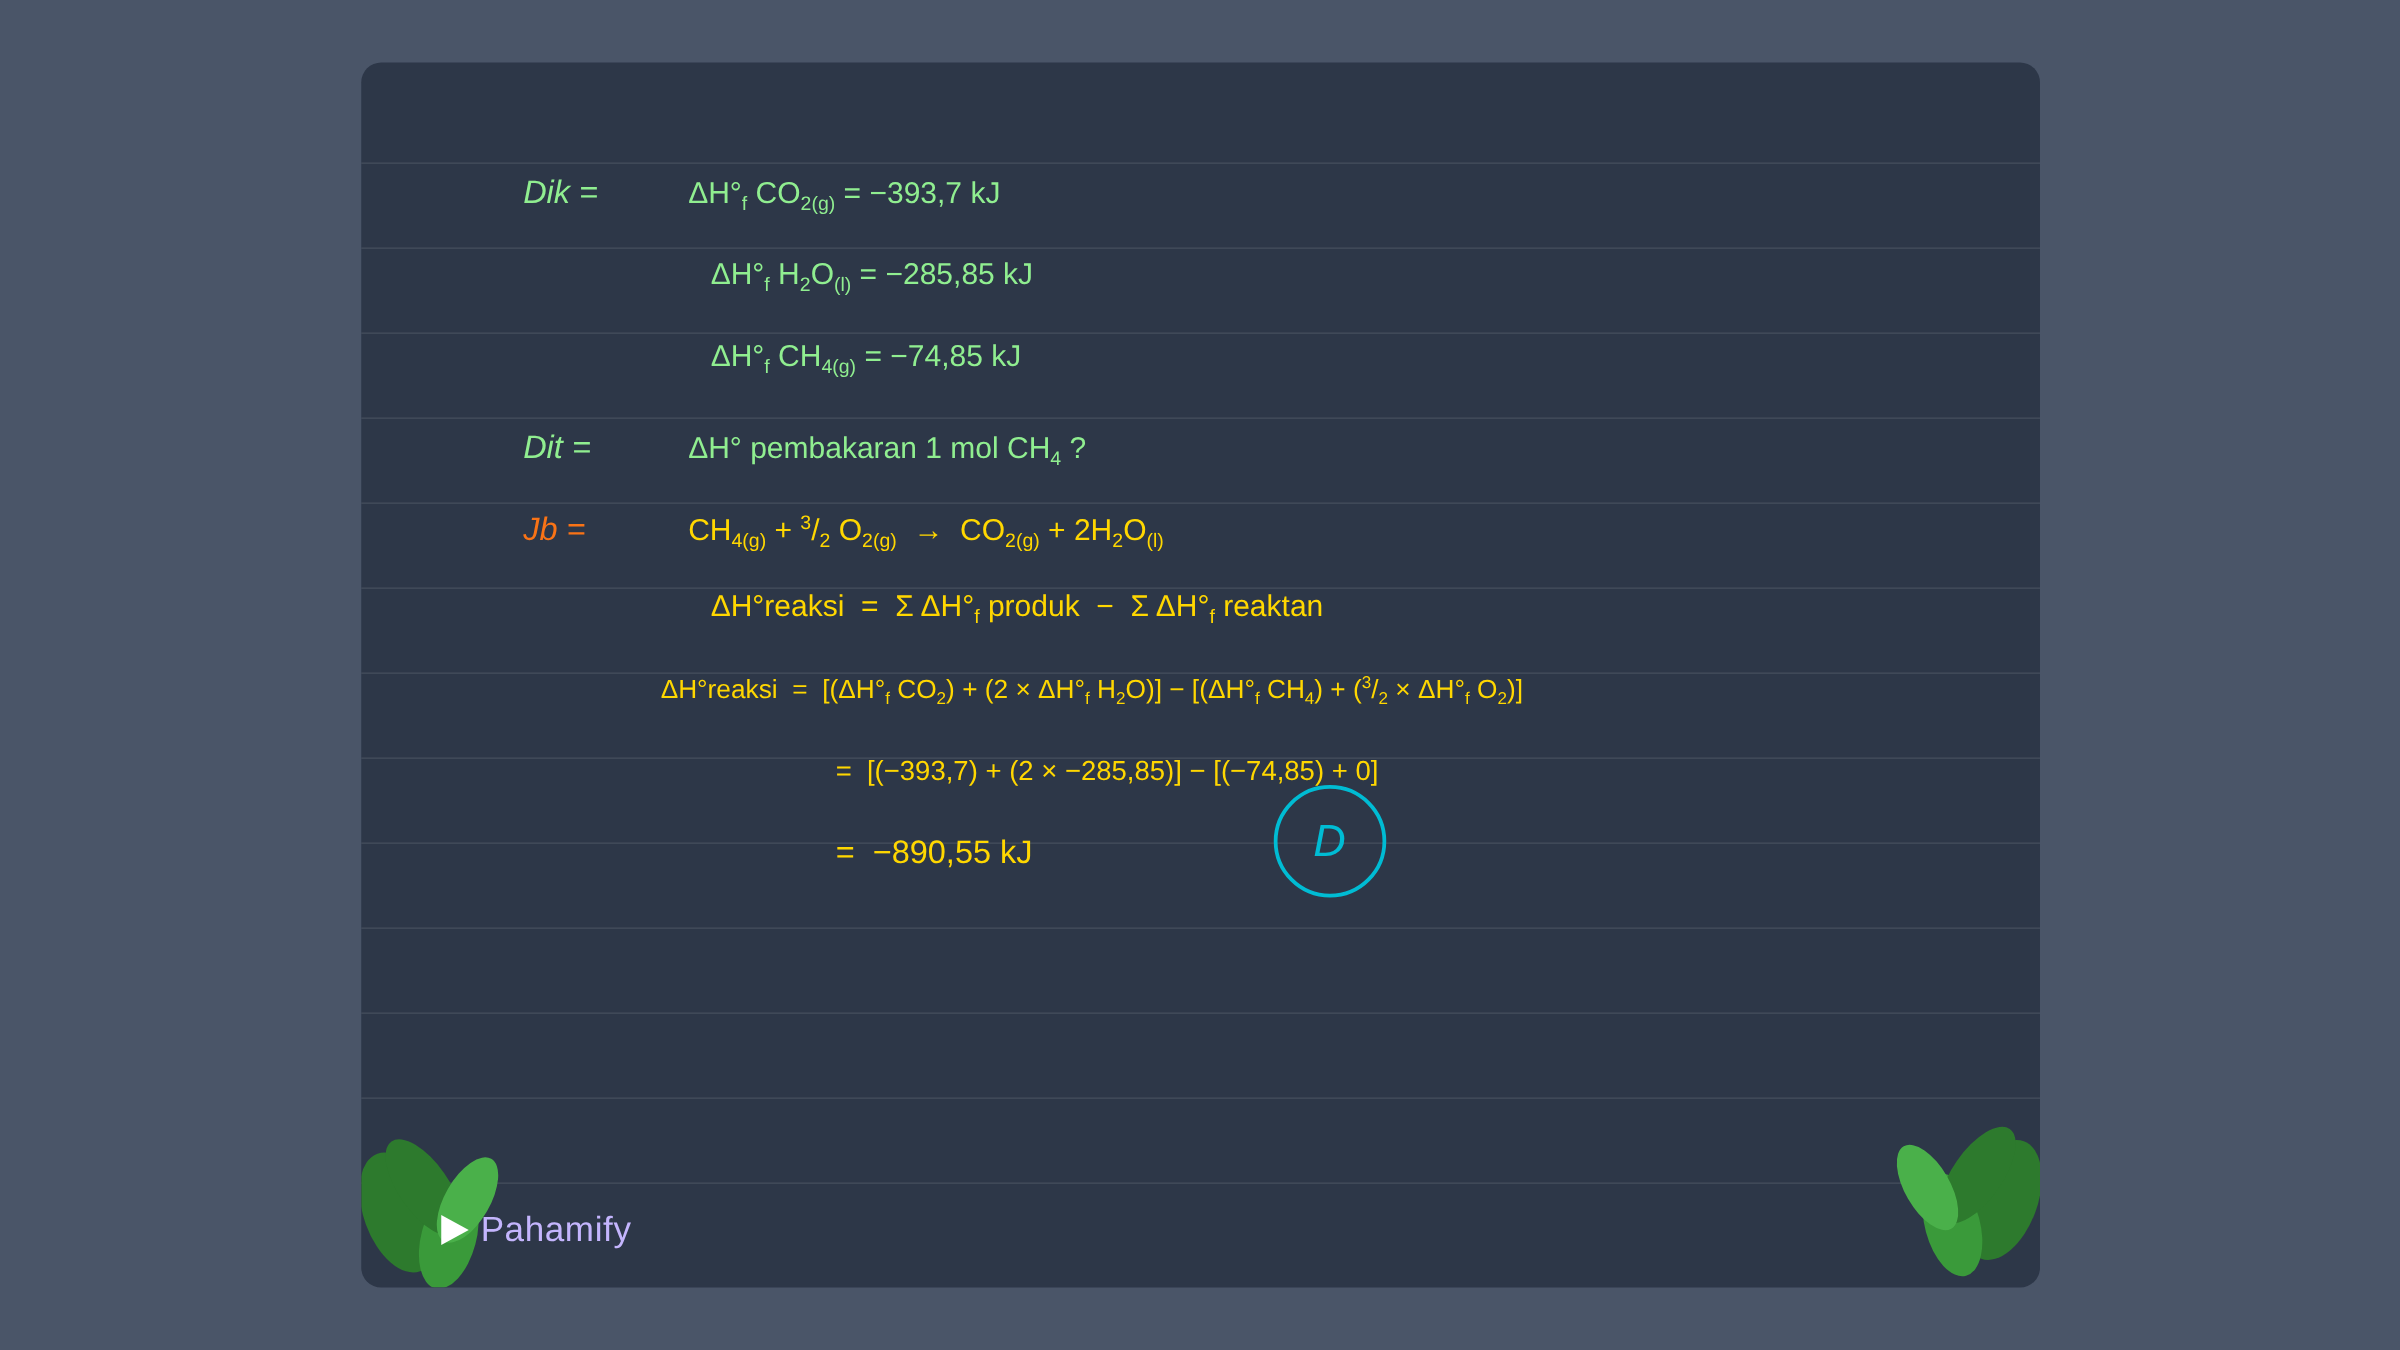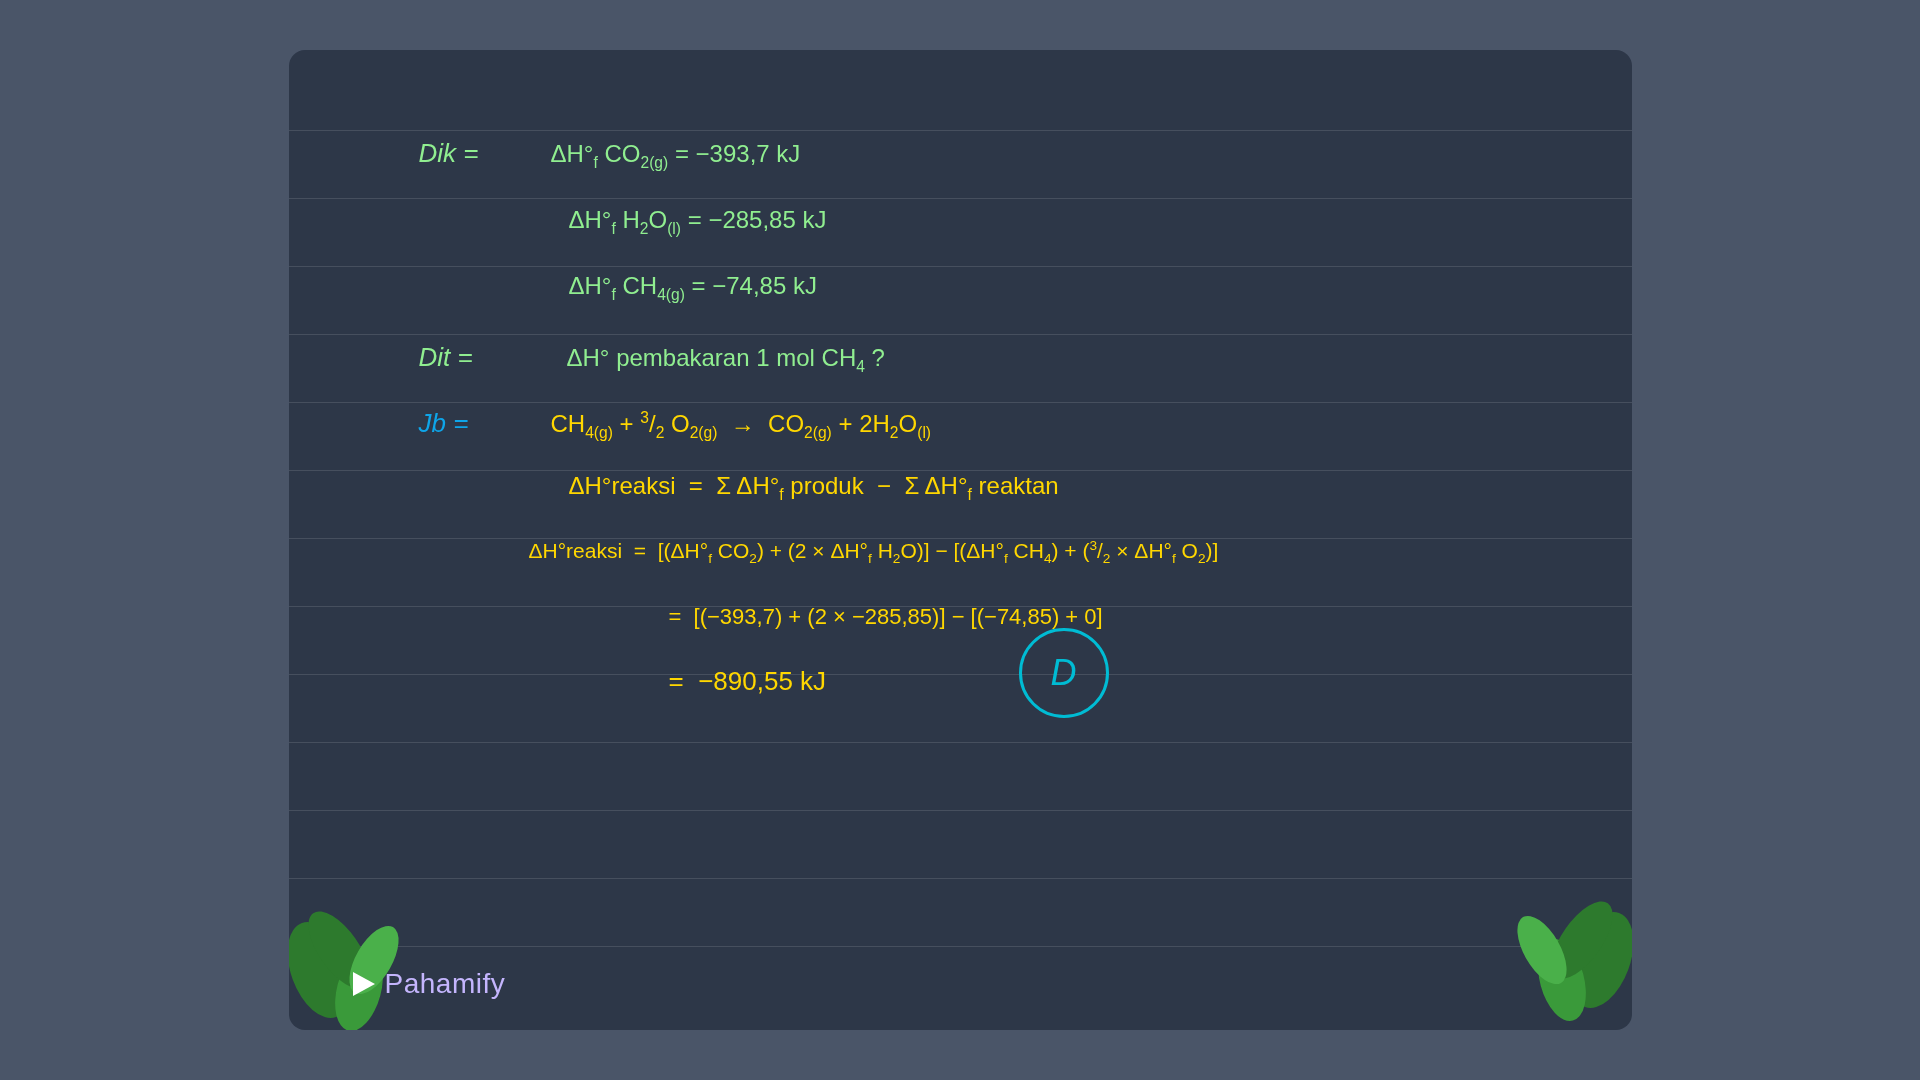--- a/index.html
+++ b/index.html
@@ -82,21 +82,21 @@
     
     .label {
       font-size: 26px;
       color: #90ee90;
       min-width: 120px;
       font-family: 'Segoe UI', sans-serif;
       font-style: italic;
     }
 
     .label-yellow {
-      color: #0ea5e9;
+      color: #f97316;
       font-size: 26px;
       min-width: 120px;
       font-style: italic;
     }
 
     
     .math {
       color: #90ee90;
       font-size: 24px;
       font-family: 'Segoe UI', sans-serif;
@@ -183,21 +183,21 @@
       ΔH°<sub>f</sub> H<sub>2</sub>O<sub>(l)</sub> = −285,85 kJ
     </span>
   </div>
 
   <div style="position:absolute; top:222px; left:280px; display:flex; align-items:flex-end;">
     <span class="math">
       ΔH°<sub>f</sub> CH<sub>4(g)</sub> = −74,85 kJ
     </span>
   </div>
 
-  <div style="position:absolute; top:292px; left:130px; display:flex; align-items:baseline; gap:28px;">
+  <div style="position:absolute; top:292px; left:130px; display:flex; align-items:baseline; gap:12px;">
     <span class="label">Dit =</span>
     <span class="math">
       ΔH° pembakaran 1 mol CH<sub>4</sub> ?
     </span>
   </div>
 
   <div style="position:absolute; top:358px; left:130px; display:flex; align-items:baseline; gap:12px;">
     <span class="label-yellow">Jb =</span>
     <span class="math-yellow">
       CH<sub>4(g)</sub> + <sup>3</sup>/<sub>2</sub> O<sub>2(g)</sub> &nbsp;→&nbsp; CO<sub>2(g)</sub> + 2H<sub>2</sub>O<sub>(l)</sub>

